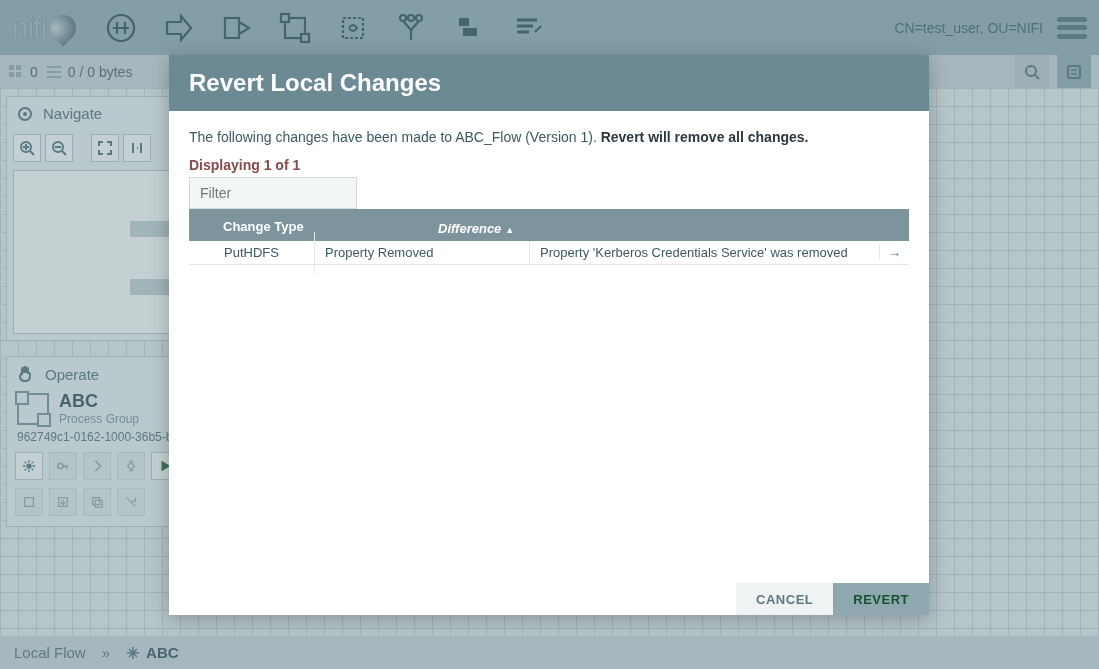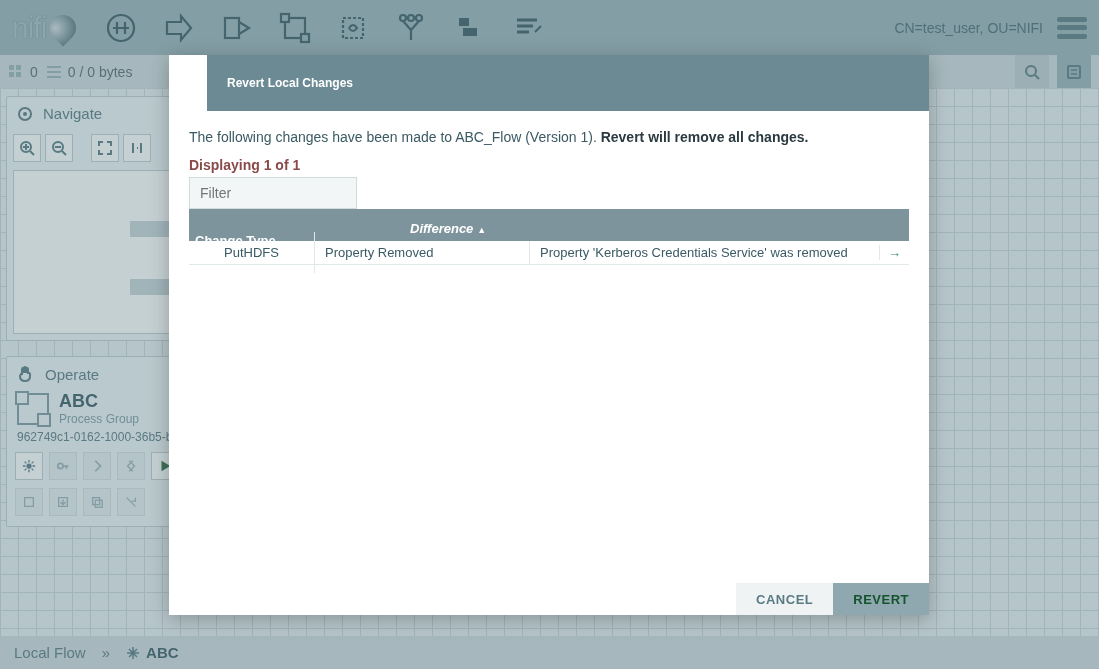--- a/index.html
+++ b/index.html
@@ -59,29 +59,29 @@
   
   .breadcrumb { position:absolute; bottom:0; left:0; right:0; height:33px; background:#d0dbdd; display:flex; align-items:center; padding:0 14px; gap:16px; font-size:15px; color:#5a7a84;}
   .breadcrumb .root{ color:#5a7a84;}
   .breadcrumb .sep{ color:#5a7a84;}
   .breadcrumb .leaf{ font-weight:bold; color:#3a5a64;}
   .breadcrumb svg{width:14px;height:14px;fill:#5a7a84;}
 
   
   .modal-backdrop { position:absolute; inset:0; background: rgba(90,120,130,0.35);}
   .modal { position:absolute; left:169px; top:55px; width:760px; height:560px; background:#fff; box-shadow: 0 4px 18px rgba(0,0,0,0.25); display:flex; flex-direction:column;}
-  .modal-head { height:56px; background:#6b8a94; color:#fff; display:flex; align-items:center; padding:0 20px; font-size:12px; font-weight:bold;margin-left:38px;}
+  .modal-head { height:56px; background:#6b8a94; color:#fff; display:flex; align-items:center; padding:0 20px; font-size:24px; font-weight:bold;}
   .modal-body { padding:18px 20px 10px 20px; flex:1; overflow:hidden;}
   .modal-msg { font-size:14px; color:#3a5a64; margin-bottom:12px;}
   .modal-msg b { font-weight:bold; color:#2a3a40;}
   .modal-count { font-size:14px; font-weight:bold; color:#8a4a4a; margin-bottom:4px;}
   .modal-filter { width:168px; height:32px; border:1px solid #d0dbdd; background:#f2f6f7; padding:0 10px; font-size:14px; color:#8a9aa0; margin-bottom:0;}
   .modal-table-head { background:#7e949c; height:32px; display:flex; color:#fff; font-size:13px; font-weight:bold; align-items:stretch;}
   .modal-table-head .c1{width:126px; padding:8px 6px;}
-  .modal-table-head .c2{width:215px; padding:24px 6px;}
+  .modal-table-head .c2{width:215px; padding:10px 6px;margin-left:28px;}
   .modal-table-head .c3{flex:1; padding:12px 6px; font-style:italic;}
   .modal-table-head .c3 .sort{ font-size:9px; margin-left:4px;}
   .modal-table-row { display:flex; height:24px; align-items:center; font-size:13px; color:#3a5a64; border-bottom:1px solid #e1e8ea;}
   .modal-table-row .c1{width:126px; padding:13px 10px; border-right:1px solid #e1e8ea;text-align:center;}
   .modal-table-row .c2{width:215px; padding:4px 10px; border-right:1px solid #e1e8ea;}
   .modal-table-row .c3{flex:1; padding:4px 10px;}
   .modal-table-row .c4{width:30px; text-align:center; color:#2e8b6b; border-left:1px solid #e1e8ea;}
   .modal-foot { display:flex; justify-content:flex-end;}
   .modal-foot button { height:32px; padding: 0 20px; border:none; font-size:13px; font-weight:bold; letter-spacing:0.5px; cursor:pointer;}
   .btn-cancel { background:#f0f3f4; color:#5a7a84;}

